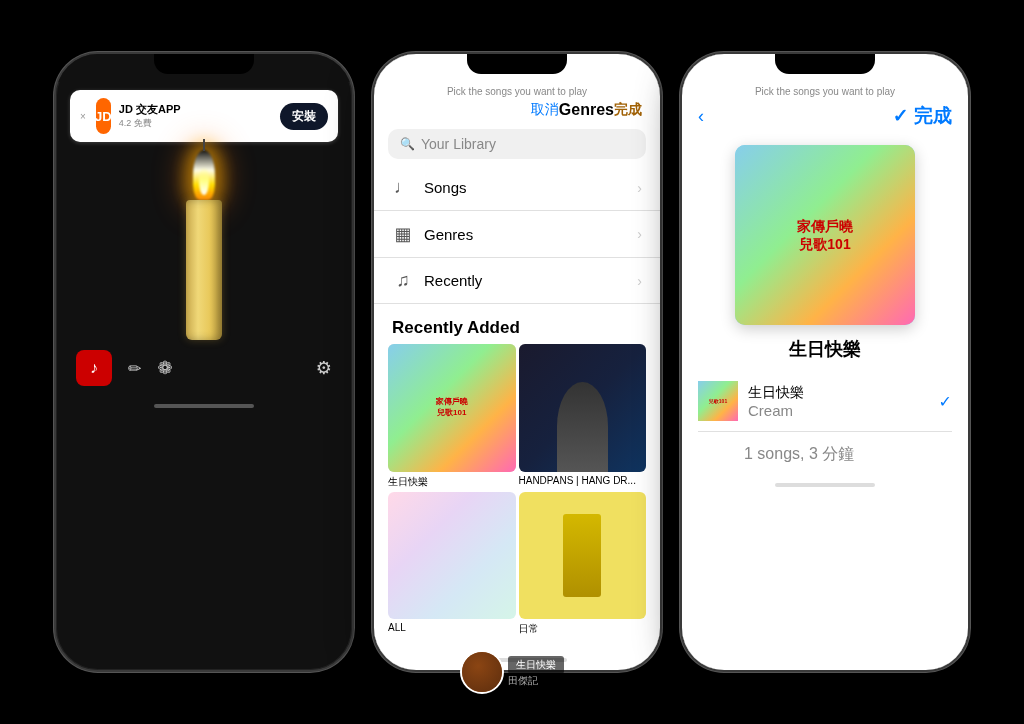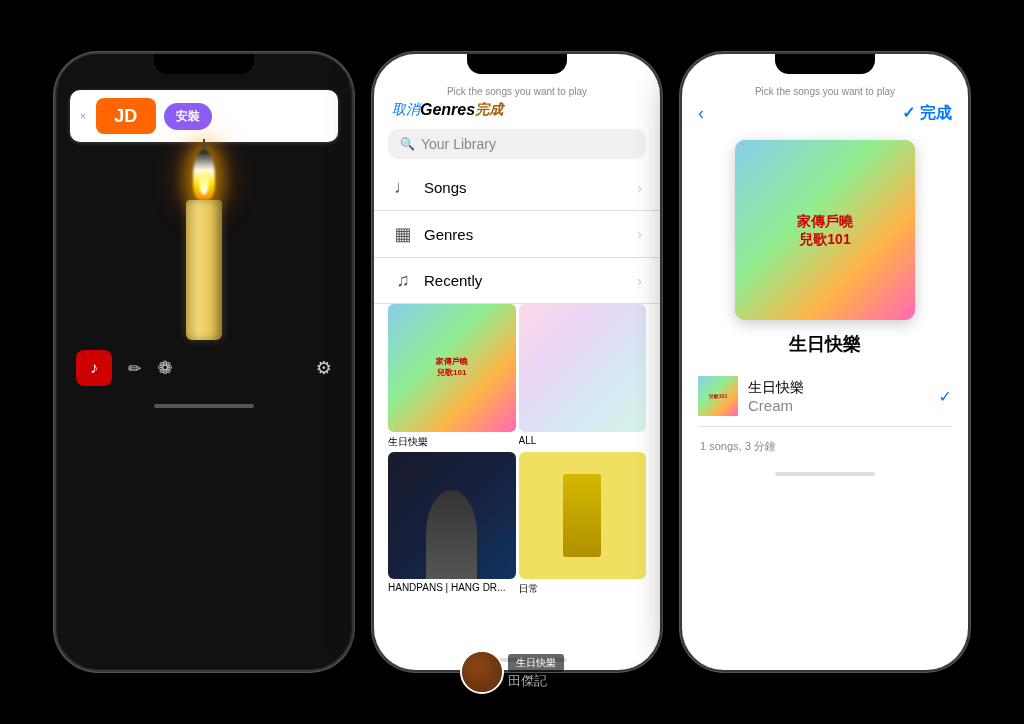--- a/index.html
+++ b/index.html
@@ -53,36 +53,36 @@
       background: #fff;
       border-radius: 10px;
       margin: 8px 14px;
       padding: 8px 10px;
       display: flex;
       align-items: center;
       gap: 8px;
       box-shadow: 0 1px 4px rgba(255,255,255,0.2);
     }
     .ad-icon {
-      width: 60px;
+      width: 15px;
       height: 36px;
       background: #ff6600;
       border-radius: 8px;
       display: flex;
       align-items: center;
       justify-content: center;
       color: white;
       font-weight: bold;
-      font-size: 18px;
+      font-size: 13px;
     }
     .ad-text { flex: 1; }
     .ad-title { font-size: 11px; font-weight: 600; color: #000; }
     .ad-rating { font-size: 9px; color: #888; }
     .ad-install {
-      background: #8b5cf6;
+      background: #0f172a;
       color: white;
       border: none;
       border-radius: 14px;
       padding: 5px 12px;
       font-size: 12px;
       font-weight: 600;
       cursor: pointer;
     }
     .ad-close { font-size: 10px; color: #999; margin-right: 2px; }
 
@@ -179,24 +179,23 @@
       flex-direction: column;
     }
     .phone2-header-top {
       font-size: 10px;
       color: #888;
       text-align: center;
       padding: 4px 0 2px;
     }
     .phone2-nav {
       display: flex;
-      justify-content: flex-start;
+      justify-content: flex-end;
       align-items: center;
       padding: 2px 18px 6px;
-      font-style: italic;
     }
     .nav-cancel { color: #007AFF; font-size: 14px; }
     .nav-title { font-weight: 700; font-size: 16px; color: #000; }
     .nav-done { color: #a16207; font-size: 14px; font-weight: 600; }
 
     .search-bar {
       margin: 4px 14px 6px;
       background: #f0f0f0;
       border-radius: 10px;
       padding: 7px 12px;
@@ -305,21 +304,21 @@
       text-align: center;
       padding: 4px 0 2px;
     }
     .phone3-nav {
       display: flex;
       justify-content: space-between;
       align-items: center;
       padding: 4px 16px 6px;
     }
     .nav-back { color: #007AFF; font-size: 18px; }
-    .nav-done-blue { color: #007AFF; font-size: 16px; font-weight: 600; margin-left: 12px; }
+    .nav-done-blue { color: #007AFF; font-size: 19px; font-weight: 600; margin-left: 12px; }
 
     .album-header-large {
       display: flex;
       flex-direction: column;
       align-items: center;
       padding: 10px 20px 10px;
     }
     .large-album-cover {
       width: 180px;
       height: 180px;
@@ -353,22 +352,23 @@
       background: #7ecfef;
       flex-shrink: 0;
     }
     .track-info { flex: 1; }
     .track-name { font-size: 14px; font-weight: 500; color: #000; }
     .track-artist { font-size: 15px; color: #888; }
     .track-check { color: #007AFF; font-size: 16px; }
 
     .track-count-info {
       padding: 12px 18px;
-      font-size: 11px;
+      font-size: 16px;
       color: #888;
+      margin-left: 44px;
     }
 
     
     .watermark {
       position: absolute;
       bottom: 0;
       left: 50%;
       transform: translateX(-50%);
       z-index: 100;
       display: flex;
@@ -386,21 +386,21 @@
     .watermark-text {
       background: rgba(0,0,0,0.6);
       color: #fff;
       font-size: 10px;
       padding: 2px 8px;
       border-radius: 3px;
       white-space: nowrap;
     }
     .watermark-sub {
       color: #aaa;
-      font-size: 13px;
+      font-size: 10px;
     }
 
     .kids-album-art {
       width: 100%;
       height: 100%;
       background: linear-gradient(135deg, #87ceeb 0%, #90ee90 40%, #ffb347 70%, #ff69b4 100%);
       display: flex;
       flex-direction: column;
       align-items: center;
       justify-content: center;
@@ -420,20 +420,24 @@
 
 <div class="phone phone-1">
   <div class="notch-bar">
     <div class="notch"></div>
   </div>
   <div class="phone1-content">
 
     <div class="ad-banner">
       <span class="ad-close">×</span>
       <div class="ad-icon">JD</div>
+      <div class="ad-text">
+        <div class="ad-title">JD 交友APP</div>
+        <div class="ad-rating">4.2  免費</div>
+      </div>
       <button class="ad-install">安裝</button>
     </div>
 
     <div class="candle-area">
       <div class="candle-container">
         <div class="flame"></div>
         <div class="candle-wick"></div>
         <div class="candle-body"></div>
       </div>
     </div>
@@ -476,55 +480,56 @@
         <span class="library-item-icon">▦</span>
         <span class="library-item-label">Genres</span>
         <span class="library-item-arrow">›</span>
       </div>
       <div class="library-item">
         <span class="library-item-icon">♫</span>
         <span class="library-item-label">Recently</span>
         <span class="library-item-arrow">›</span>
       </div>
 
+      <div class="recently-added-header">Recently Added</div>
 
       <div class="album-grid">
 
         <div class="album-item">
           <div class="album-cover">
             <div class="kids-album-art">
               <div class="kids-title-text">家傳戶曉<br>兒歌101</div>
             </div>
           </div>
           <div class="album-title">生日快樂</div>
+        </div>
+
+        <div class="album-item">
+          <div class="album-cover">
+            <div class="album-dark" style="width:100%;height:100%;">
+              <div class="album-dark-figure"></div>
+            </div>
+          </div>
+          <div class="album-title">HANDPANS | HANG DR...</div>
         </div>
 
         <div class="album-item">
           <div class="album-cover">
             <div class="album-pastel" style="width:100%;height:100%;display:grid;grid-template-columns:1fr 1fr;grid-template-rows:1fr 1fr;">
               <div style="background:linear-gradient(135deg,#ffd9e8,#e8d5f5)"></div>
               <div style="background:linear-gradient(135deg,#d5e8f5,#d5f5e8)"></div>
               <div style="background:linear-gradient(135deg,#1a1a2e,#333)"></div>
               <div style="background:linear-gradient(135deg,#d5d5e8,#f0f0f0)"></div>
             </div>
           </div>
           <div class="album-title">ALL</div>
         </div>
 
         <div class="album-item">
           <div class="album-cover">
-            <div class="album-dark" style="width:100%;height:100%;">
-              <div class="album-dark-figure"></div>
-            </div>
-          </div>
-          <div class="album-title">HANDPANS | HANG DR...</div>
-        </div>
-
-        <div class="album-item">
-          <div class="album-cover">
             <div class="album-yellow" style="width:100%;height:100%;background:#f0e060;">
               <div style="width:30%;height:65%;background:linear-gradient(to bottom,#d4b800,#b09000);border-radius:3px;"></div>
             </div>
           </div>
           <div class="album-title">日常</div>
         </div>
       </div>
     </div>
 
     <div class="home-bar"></div>

